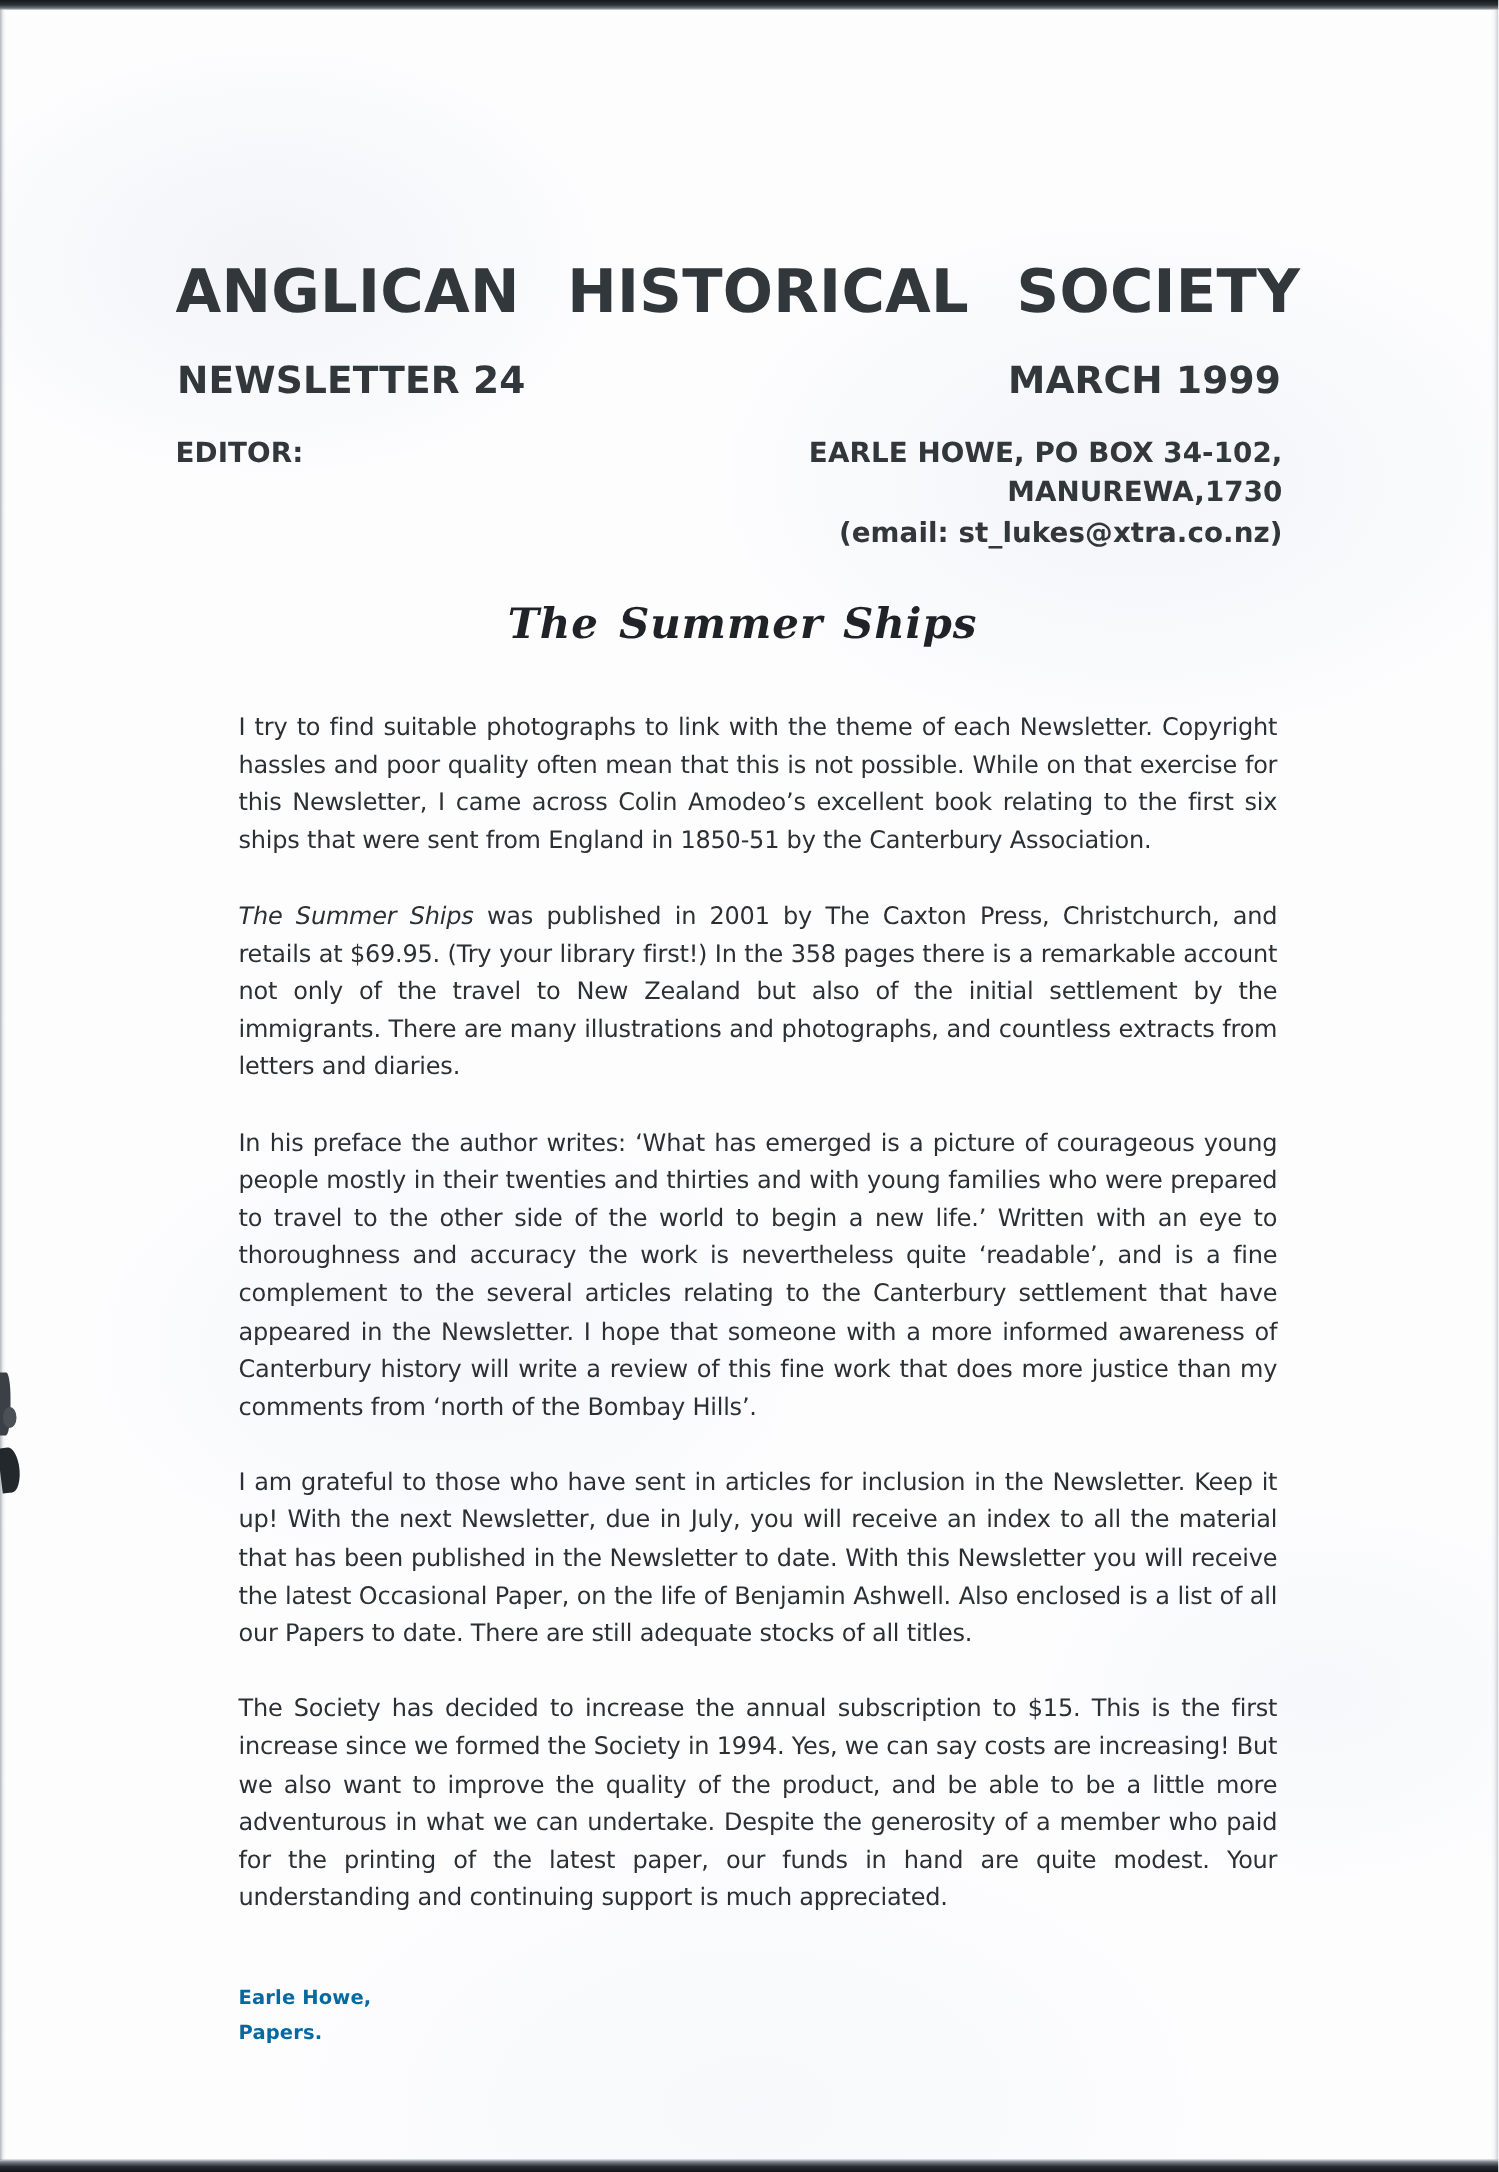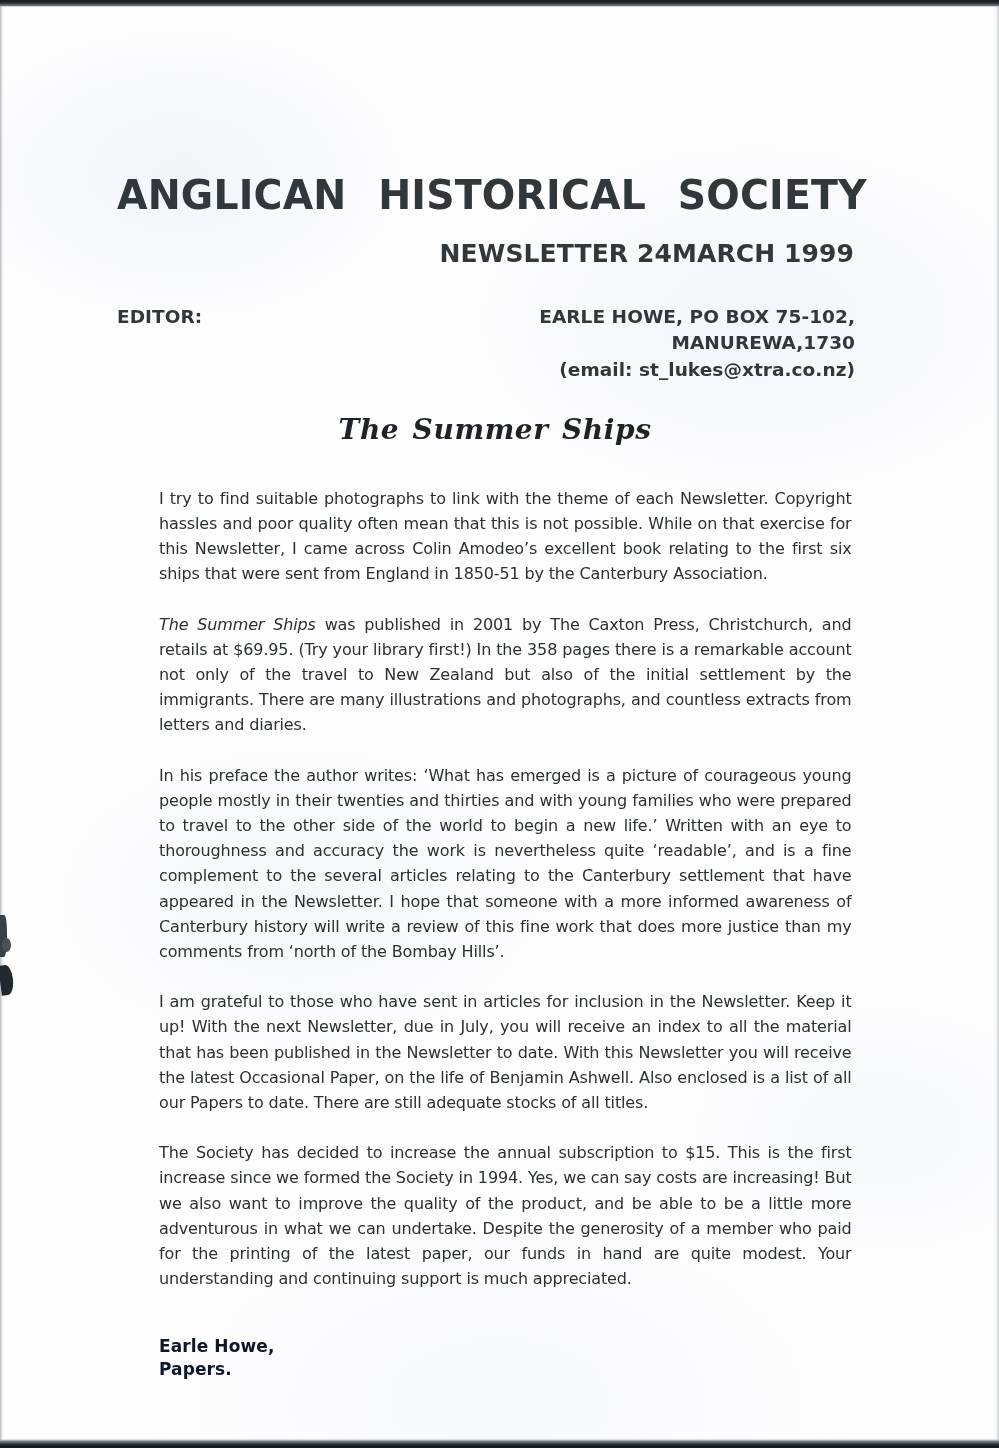--- a/index.html
+++ b/index.html
@@ -87,35 +87,35 @@
     word-spacing: 18px;
     color: #32373c;
     text-align: left;
     white-space: nowrap;
     transform: scaleX(0.985);
     transform-origin: left center;
   }
 
   .masthead-row {
     display: flex;
-    justify-content: flex-end;
+    justify-content: space-between;
     align-items: baseline;
     margin-top: 21px;
     font-weight: bold;
     font-size: 25px;
     color: #32373c;
     letter-spacing: 0.1px;
   }
   .masthead-row .issue { padding-left: 1px; }
   .masthead-row .date { padding-right: 1px; }
 
   .editor-row {
     display: flex;
     align-items: baseline;
-    margin-top: 36px;
+    margin-top: 22px;
     font-weight: bold;
     font-size: 18.5px;
     color: #32373c;
     letter-spacing: 0.05px;
   }
   .editor-label { width: 239px; flex: 0 0 239px; }
   .editor-details {
     flex: 1 1 auto;
     text-align: right;
     line-height: 1.42;
@@ -152,23 +152,23 @@
     transform-origin: left top;
   }
   p.para.last { margin-bottom: 0; }
   p.para em {
     font-style: italic;
   }
 
   .signoff {
     margin-top: 44px;
     font-weight: bold;
-    font-size: 17px;
+    font-size: 13px;
     line-height: 23px;
-    color: #0f172a;
+    color: #0369a1;
     letter-spacing: 0.1px;
   }
   .signoff span { display: block; }
 </style>
 </head>
 <body>
 
 <div id="scan-page">
 
   <div id="paper-texture"></div>
@@ -185,21 +185,21 @@
     <h1 class="masthead-title">ANGLICAN HISTORICAL SOCIETY</h1>
 
     <div class="masthead-row">
       <div class="issue">NEWSLETTER 24</div>
       <div class="date">MARCH 1999</div>
     </div>
 
     <div class="editor-row">
       <div class="editor-label">EDITOR:</div>
       <div class="editor-details">
-        <span class="editor-address">EARLE HOWE, PO BOX 75-102, MANUREWA,1730</span>
+        <span class="editor-address">EARLE HOWE, PO BOX 34-102, MANUREWA,1730</span>
         <span class="editor-email">(email: st_lukes@xtra.co.nz)</span>
       </div>
     </div>
 
     <h2 class="article-title">The Summer Ships</h2>
 
     <div class="body-block">
 
       <p class="para">I try to find suitable photographs to link with the theme of each Newsletter. Copyright hassles and poor quality often mean that this is not possible. While on that exercise for this Newsletter, I came across Colin Amodeo’s excellent book relating to the first six ships that were sent from England in 1850-51 by the Canterbury Association.</p>
 

